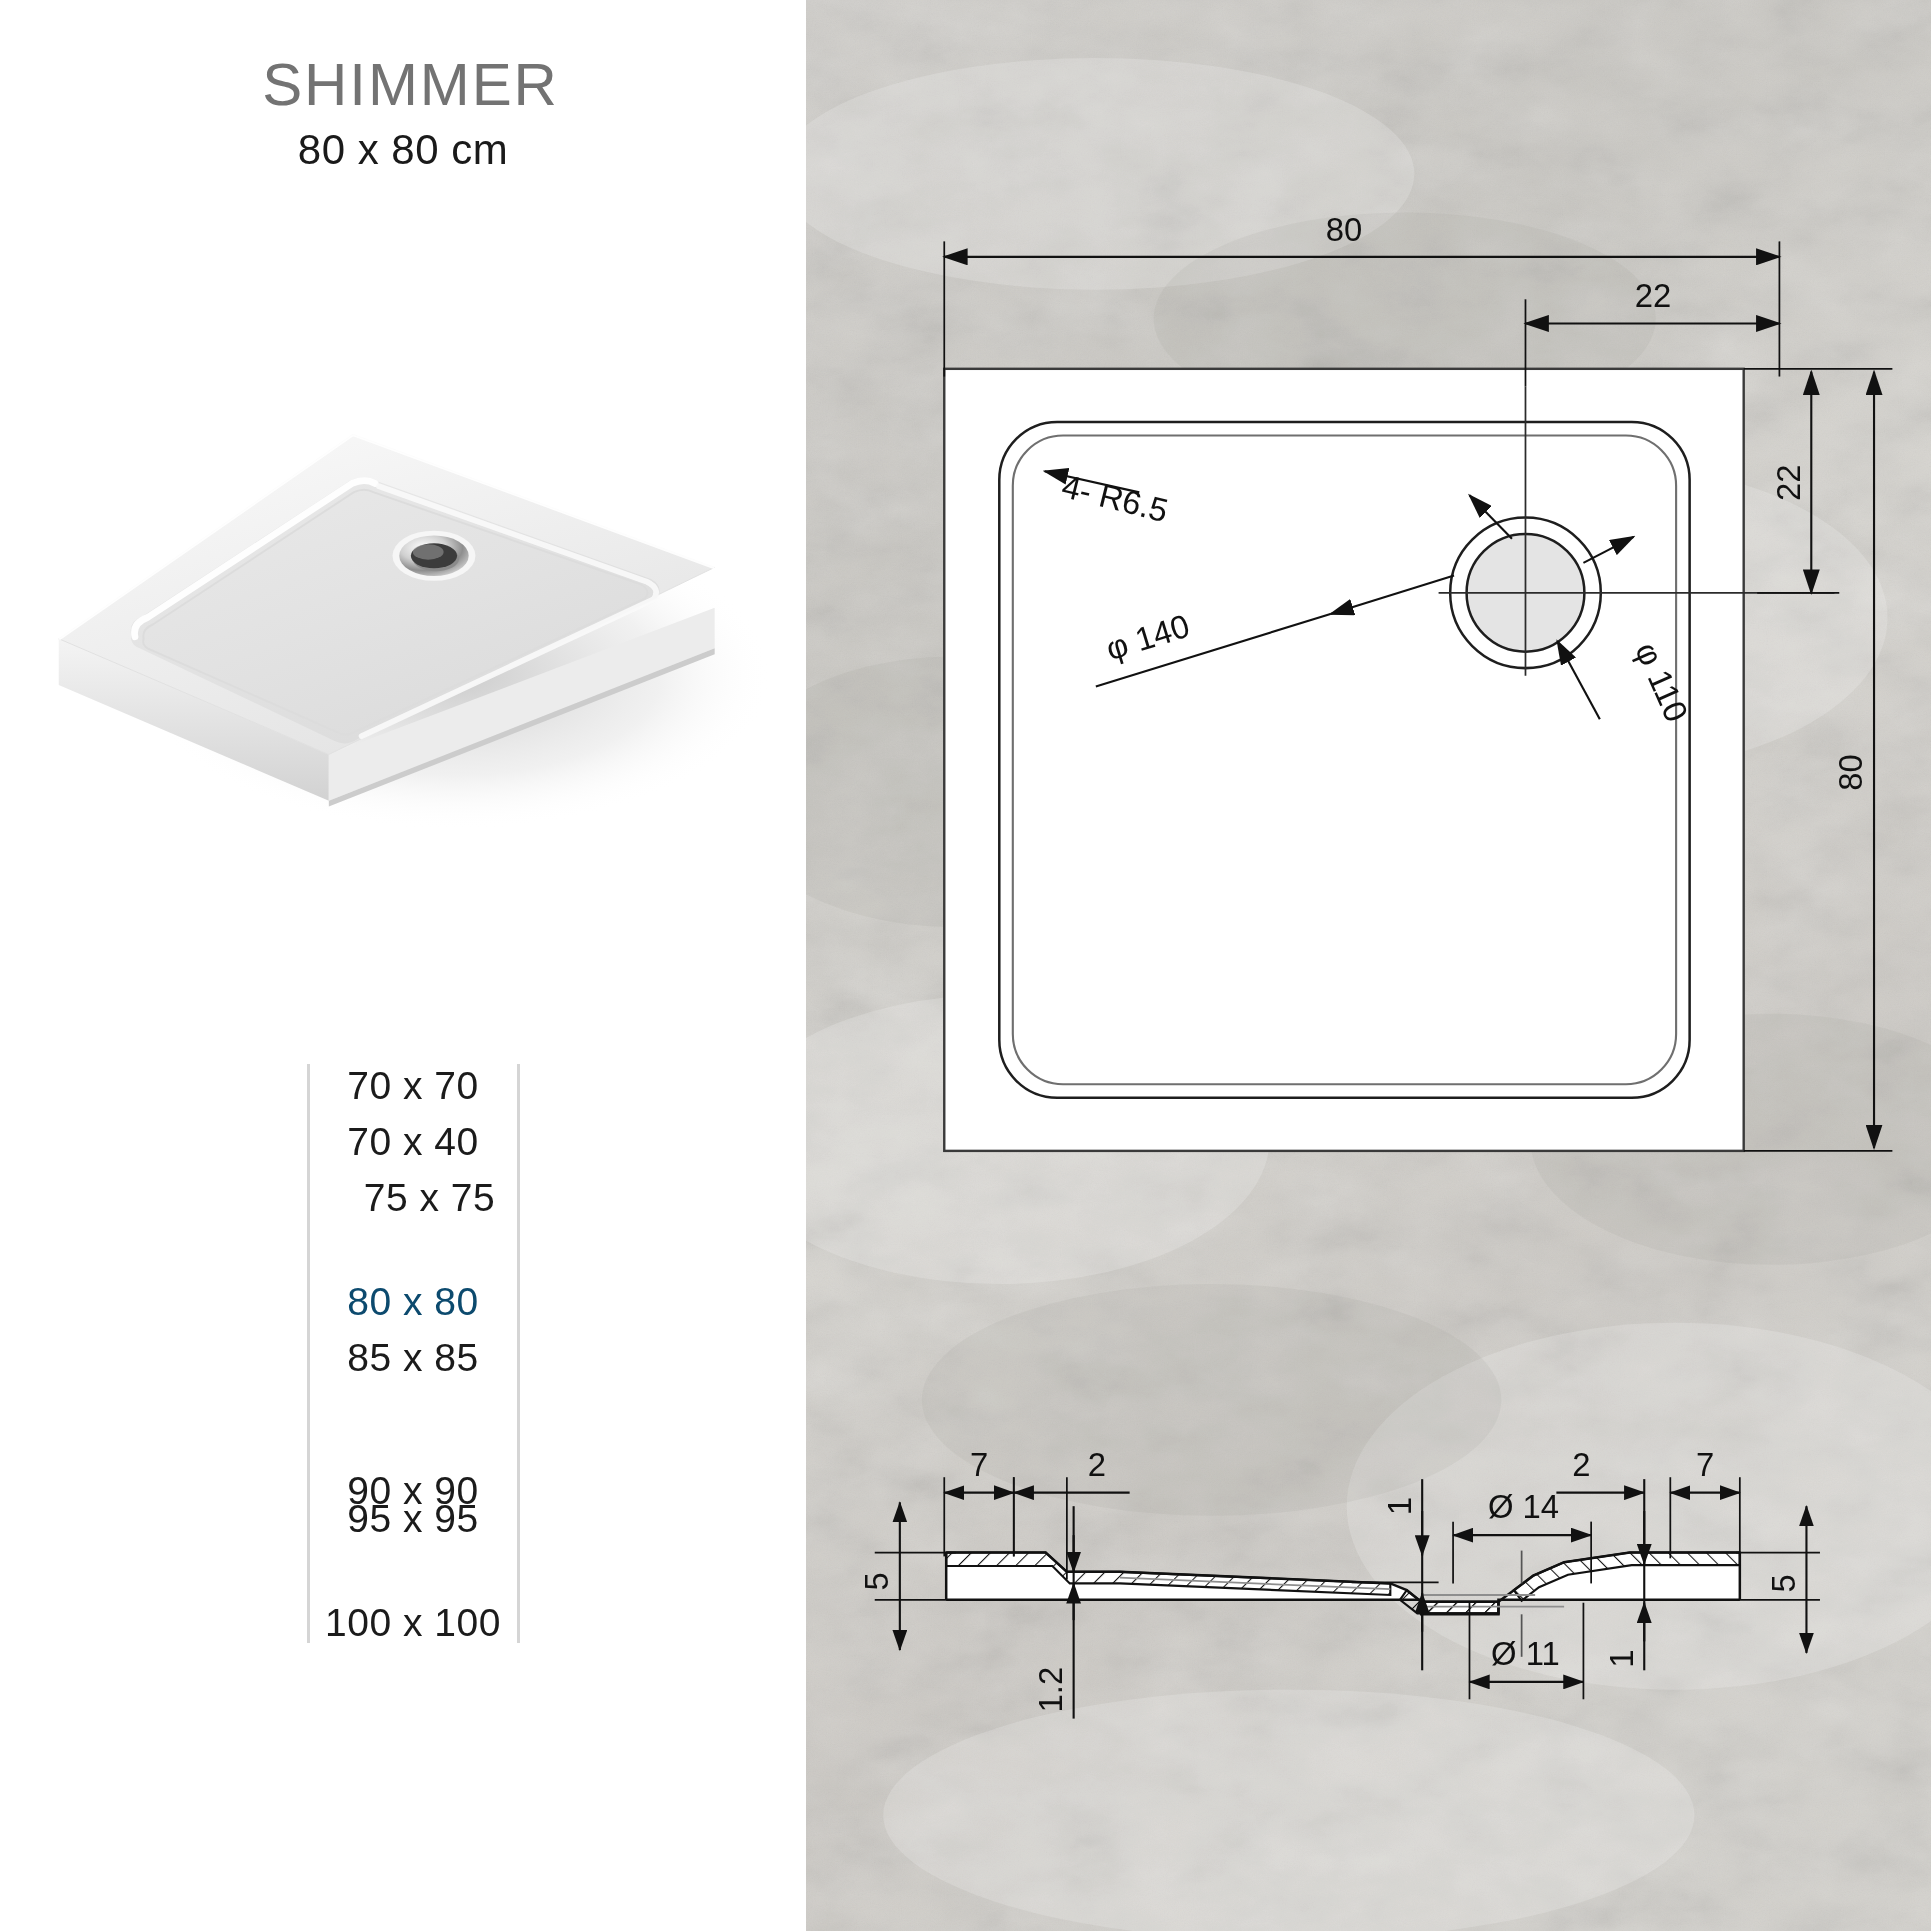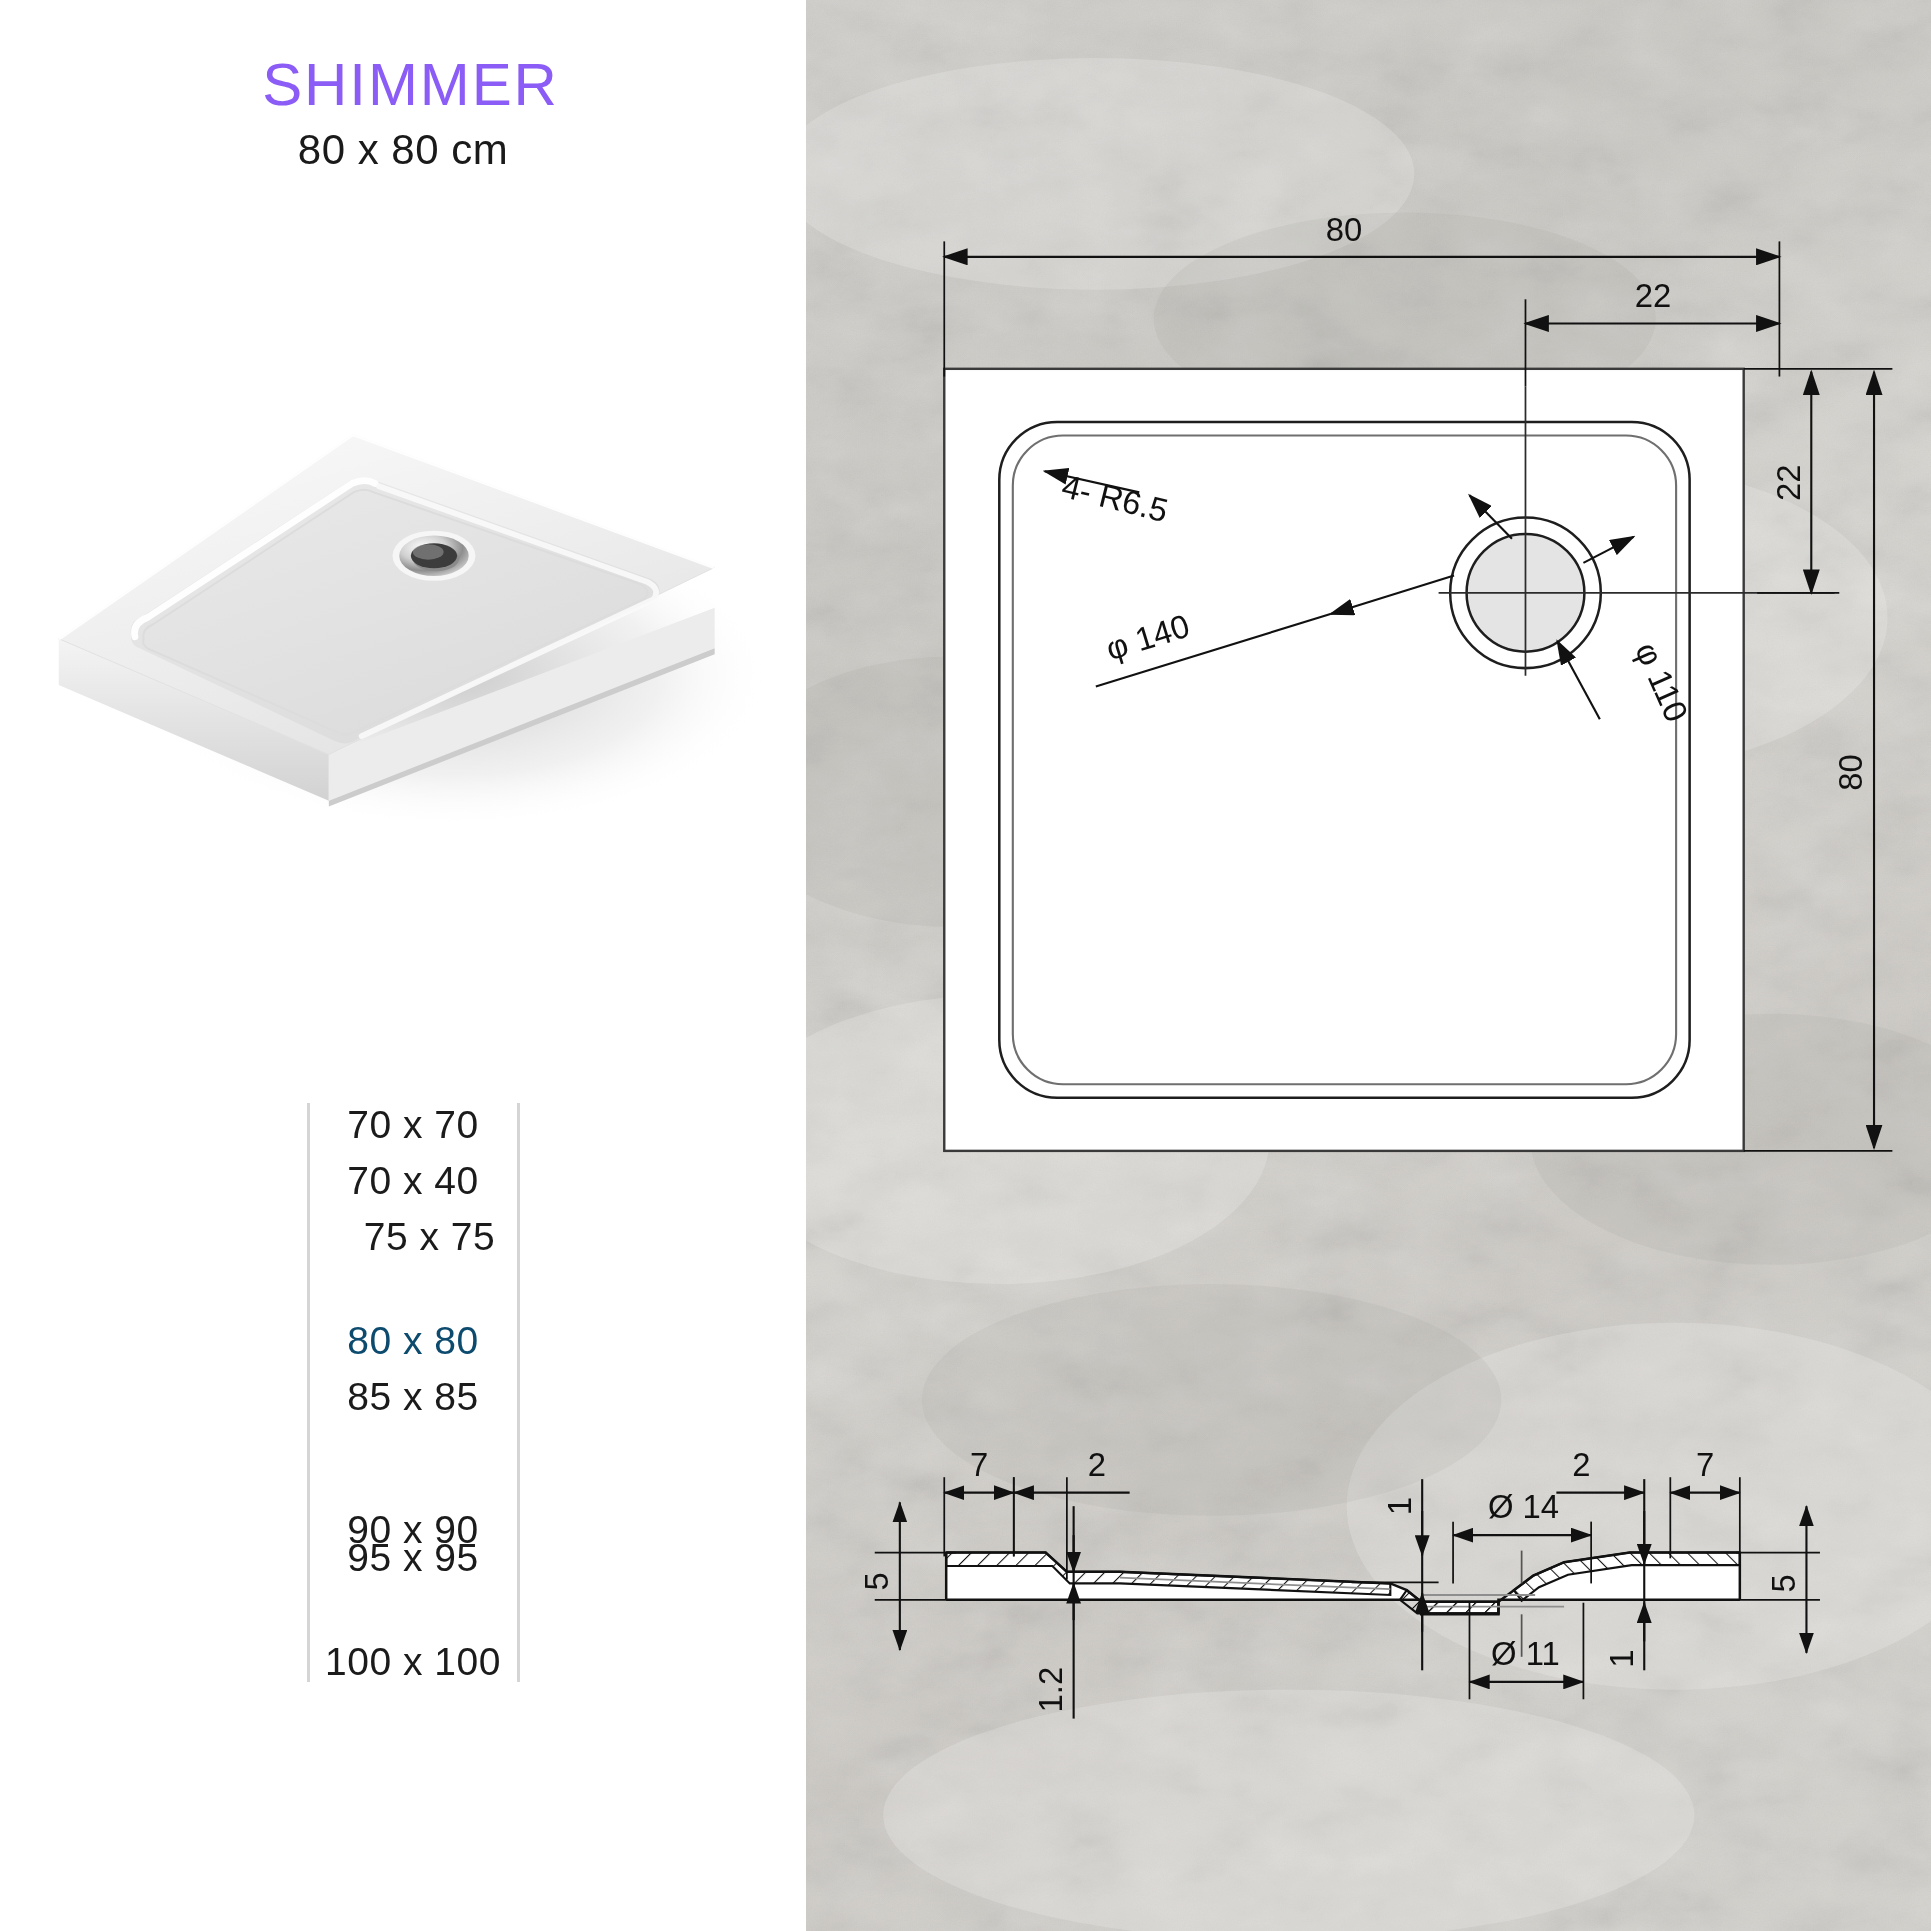--- a/index.html
+++ b/index.html
@@ -27,21 +27,21 @@
 
   #title-block {
     position: absolute;
     left: 0; top: 53px;
     width: 806px;
     text-align: center;
   }
   #product-name {
     font-size: 60px;
     letter-spacing: 1.9px;
-    color: #8b5cf6;
+    color: #737373;
     font-weight: 400;
     line-height: 1.05;
     font-family: "Liberation Sans", "DejaVu Sans", sans-serif;
     padding-left: 15px;
   }
   #product-size {
     margin-top: 10px;
     font-size: 42px;
     color: #1a1a1a;
     font-weight: 400;
@@ -52,21 +52,21 @@
   #photo-wrap {
     position: absolute;
     left: 39px; top: 386px;
     width: 734px; height: 463px;
   }
   #photo-wrap svg { display:block; width:100%; height:100%; }
 
   
   #size-list {
     position: absolute;
-    left: 307px; top: 1103px;
+    left: 307px; top: 1064px;
     width: 212px; height: 579px;
   }
   .size-rule {
     position: absolute;
     top: 0; width: 2.9px; height: 579px;
     background: #d5d5d5;
   }
   .size-rule.left  { left: 0px; }
   .size-rule.right { left: 210px; }
   #size-items {

